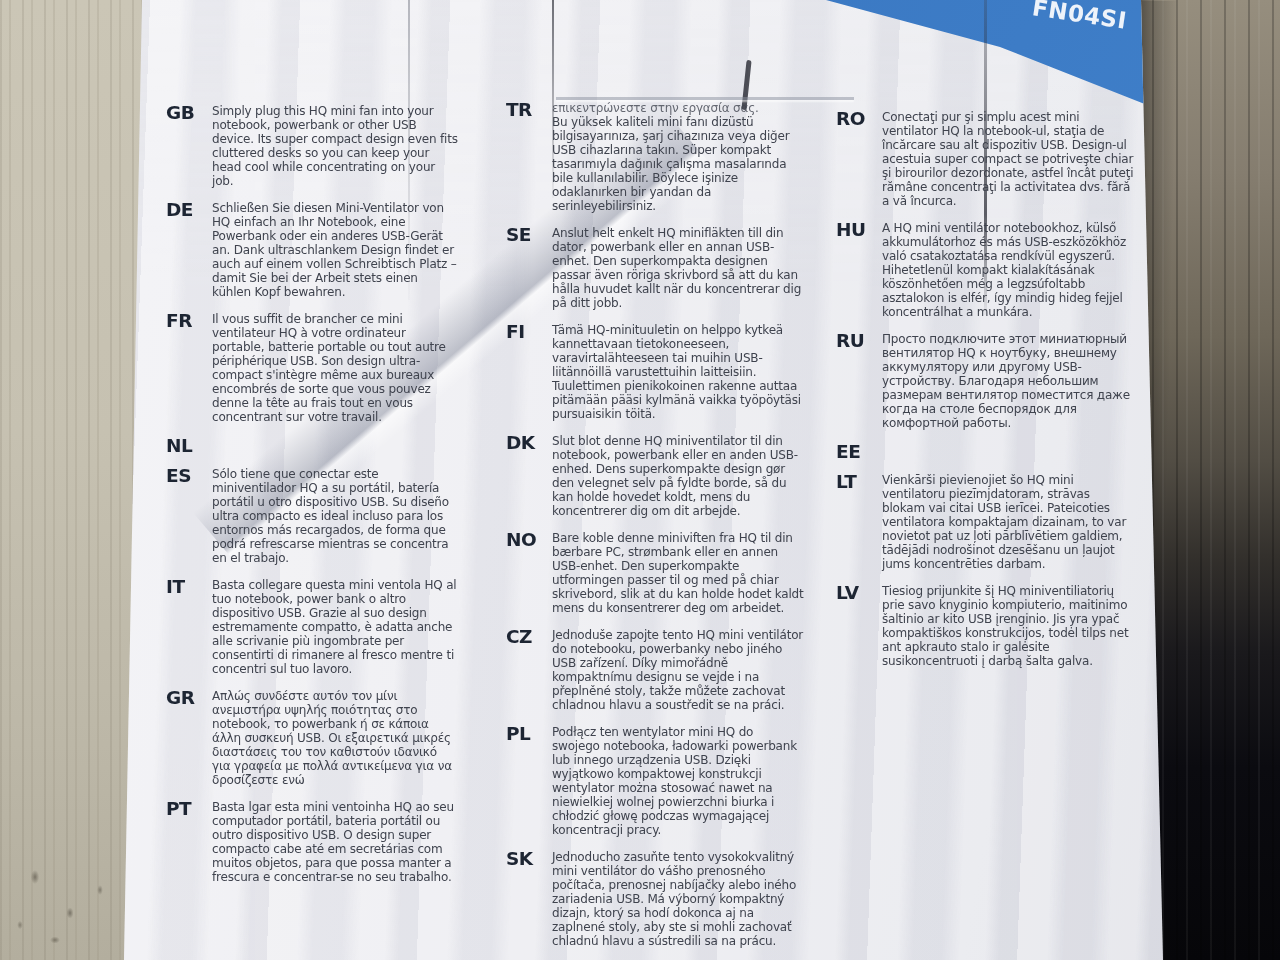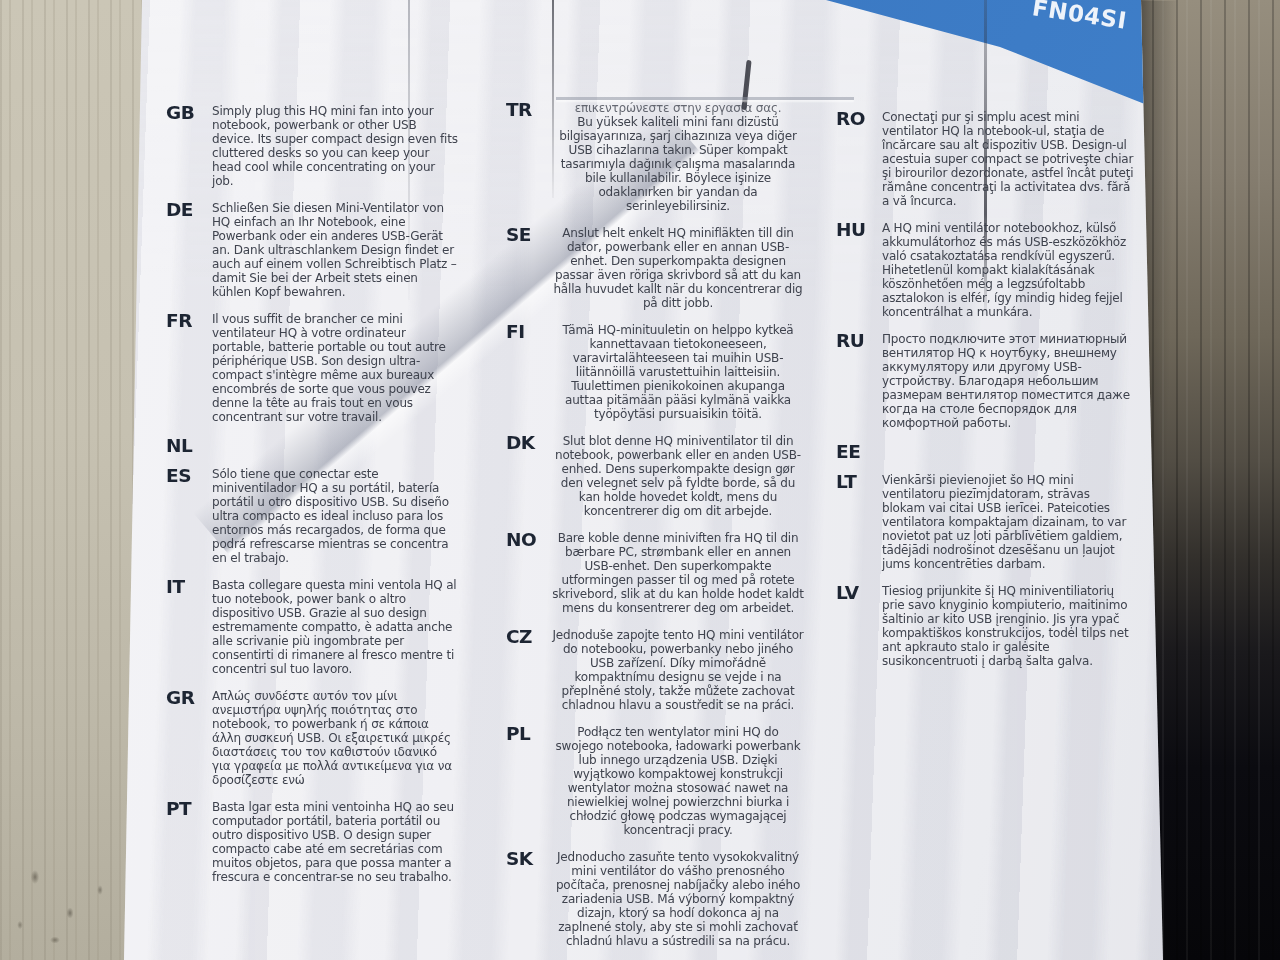--- a/index.html
+++ b/index.html
@@ -87,21 +87,21 @@
   .section{display:flex;margin-bottom:13px;}
   .code{
     flex:0 0 46px;font-weight:bold;font-size:18.5px;line-height:17px;
     color:#1d2533;letter-spacing:-.5px;
   }
   .txt{
     flex:1;font-size:12px;line-height:14px;letter-spacing:-.2px;
     color:#3f434e;
   }
   .col-1 .txt{max-width:246px;}
-  .col-2 .txt{max-width:252px;text-align:center;}
+  .col-2 .txt{max-width:252px;}
   .col-3 .txt{max-width:252px;}
   .lead{display:block;opacity:.78;}
 </style>
 </head>
 <body>
 
 <div class="stage">
 
   <div class="floor-left"></div>
   <div class="floor-marks"></div>
@@ -162,29 +162,29 @@
           <span class="lead">επικεντρώνεστε στην εργασία σας.</span>
           <span>Bu yüksek kaliteli mini fanı dizüstü bilgisayarınıza, şarj cihazınıza veya diğer USB cihazlarına takın. Süper kompakt tasarımıyla dağınık çalışma masalarında bile kullanılabilir. Böylece işinize odaklanırken bir yandan da serinleyebilirsiniz.</span>
         </div>
       </div>
       <div class="section">
         <div class="code">SE</div>
         <div class="txt">Anslut helt enkelt HQ minifläkten till din dator, powerbank eller en annan USB-enhet. Den superkompakta designen passar även röriga skrivbord så att du kan hålla huvudet kallt när du koncentrerar dig på ditt jobb.</div>
       </div>
       <div class="section">
         <div class="code">FI</div>
-        <div class="txt">Tämä HQ-minituuletin on helppo kytkeä kannettavaan tietokoneeseen, varavirtalähteeseen tai muihin USB-liitännöillä varustettuihin laitteisiin. Tuulettimen pienikokoinen akupanga auttaa pitämään pääsi kylmänä vaikka työpöytäsi pursuaisikin töitä.</div>
+        <div class="txt">Tämä HQ-minituuletin on helppo kytkeä kannettavaan tietokoneeseen, varavirtalähteeseen tai muihin USB-liitännöillä varustettuihin laitteisiin. Tuulettimen pienikokoinen rakenne auttaa pitämään pääsi kylmänä vaikka työpöytäsi pursuaisikin töitä.</div>
       </div>
       <div class="section">
         <div class="code">DK</div>
         <div class="txt">Slut blot denne HQ miniventilator til din notebook, powerbank eller en anden USB-enhed. Dens superkompakte design gør den velegnet selv på fyldte borde, så du kan holde hovedet koldt, mens du koncentrerer dig om dit arbejde.</div>
       </div>
       <div class="section">
         <div class="code">NO</div>
-        <div class="txt">Bare koble denne miniviften fra HQ til din bærbare PC, strømbank eller en annen USB-enhet. Den superkompakte utformingen passer til og med på rotete skrivebord, slik at du kan holde hodet kaldt mens du konsentrerer deg om arbeidet.</div>
+        <div class="txt">Bare koble denne miniviften fra HQ til din bærbare PC, strømbank eller en annen USB-enhet. Den superkompakte utformingen passer til og med på chiar skrivebord, slik at du kan holde hodet kaldt mens du konsentrerer deg om arbeidet.</div>
       </div>
       <div class="section">
         <div class="code">CZ</div>
         <div class="txt">Jednoduše zapojte tento HQ mini ventilátor do notebooku, powerbanky nebo jiného USB zařízení. Díky mimořádně kompaktnímu designu se vejde i na přeplněné stoly, takže můžete zachovat chladnou hlavu a soustředit se na práci.</div>
       </div>
       <div class="section">
         <div class="code">PL</div>
         <div class="txt">Podłącz ten wentylator mini HQ do swojego notebooka, ładowarki powerbank lub innego urządzenia USB. Dzięki wyjątkowo kompaktowej konstrukcji wentylator można stosować nawet na niewielkiej wolnej powierzchni biurka i chłodzić głowę podczas wymagającej koncentracji pracy.</div>
       </div>
       <div class="section">

